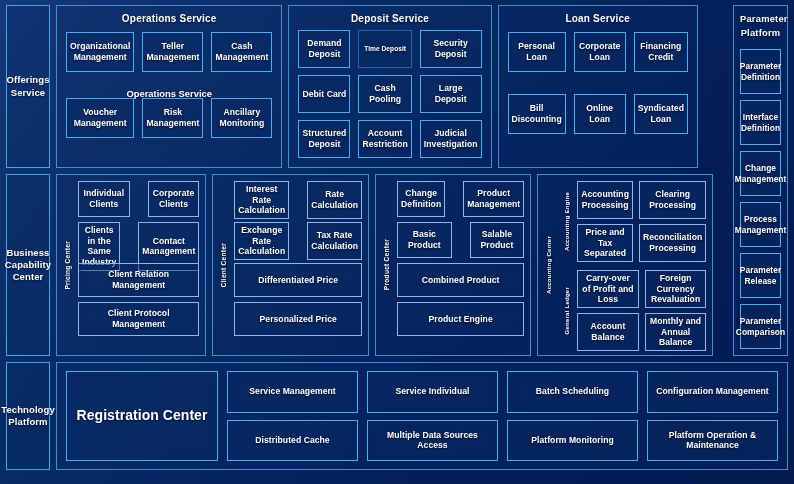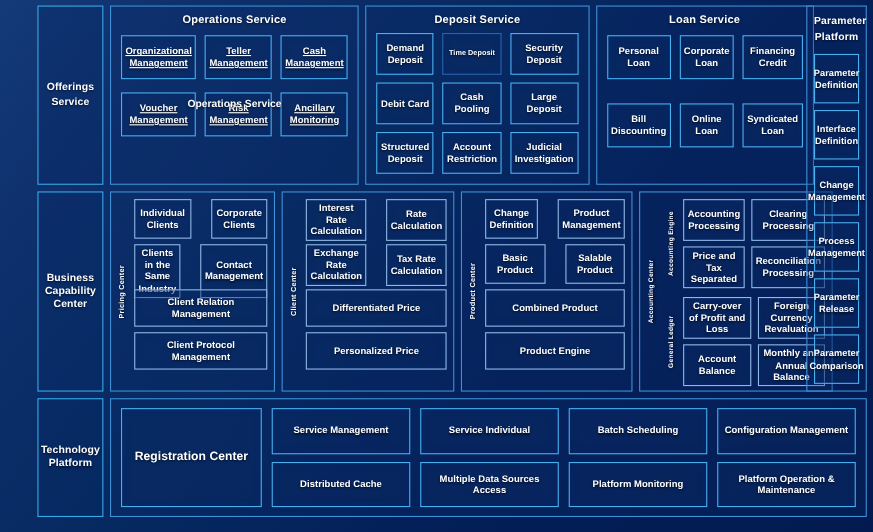--- a/index.html
+++ b/index.html
@@ -26,35 +26,34 @@
     gap: 6px;
   }
 
   
   .row {
     display: flex;
     gap: 6px;
   }
 
   .side-label {
-    width: 60px;
+    width: 44px;
     flex: none;
     border: 1.6px solid #39a8e8;
     background: rgba(8, 40, 100, 0.30);
     display: flex;
     align-items: center;
     justify-content: center;
     text-align: center;
     font-size: 9.5px;
     font-weight: bold;
     line-height: 1.28;
     letter-spacing: .1px;
     text-shadow: 0 1px 2px rgba(0,0,0,.65);
     padding: 2px;
-    margin-left: 28px;
   }
 
   .group {
     border: 1.4px solid #3f8fd6;
     background: rgba(10, 44, 104, 0.26);
     position: relative;
     display: flex;
     flex-direction: column;
   }
 
@@ -111,21 +110,21 @@
   
   #row1 { height: 163px; }
   #row1 .group { flex: 1; }
   .grid3 {
     flex: 1;
     display: grid;
     grid-template-columns: repeat(3, 1fr);
     gap: 7px 8px;
     padding: 0 9px 9px;
   }
-  #ops-grid   { grid-template-rows: 40px 40px; align-content: start; padding-top: 2px; row-gap: 12px; text-decoration: underline;}
+  #ops-grid   { grid-template-rows: 40px 40px; align-content: start; padding-top: 2px; row-gap: 26px;}
   #dep-grid   { grid-template-rows: repeat(3, 1fr); }
   #loan-grid  { grid-template-rows: 40px 40px; align-content: start; padding-top: 2px; row-gap: 22px;}
 
   
   #ops-ghost {
     position: absolute;
     top: 82px; left: 0; right: 0;
     text-align: center;
     font-size: 9.4px;
     font-weight: bold;
@@ -166,21 +165,21 @@
     flex: 1;
     display: grid;
     grid-template-columns: 1fr 1fr;
     grid-template-rows: 1fr 1fr;
     gap: 5px 6px;
   }
 
   
   #row3 { height: 108px; }
   #row3 .group { flex: 1; flex-direction: row; padding: 8px 9px; gap: 9px; }
-  #reg-tile { width: 128px; flex: none; font-size: 11px; }
+  #reg-tile { width: 152px; flex: none; font-size: 14px; }
   .tech-grid {
     flex: 1;
     display: grid;
     grid-template-columns: repeat(4, 1fr);
     grid-template-rows: 1fr 1fr;
     gap: 7px 9px;
   }
 
   
   #right-rail {

